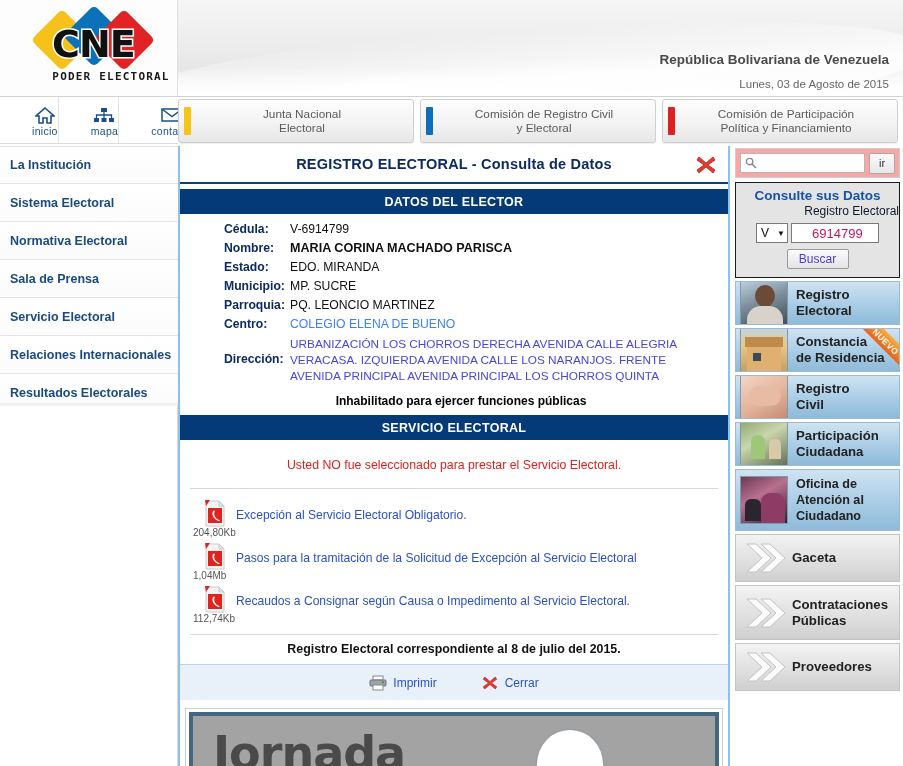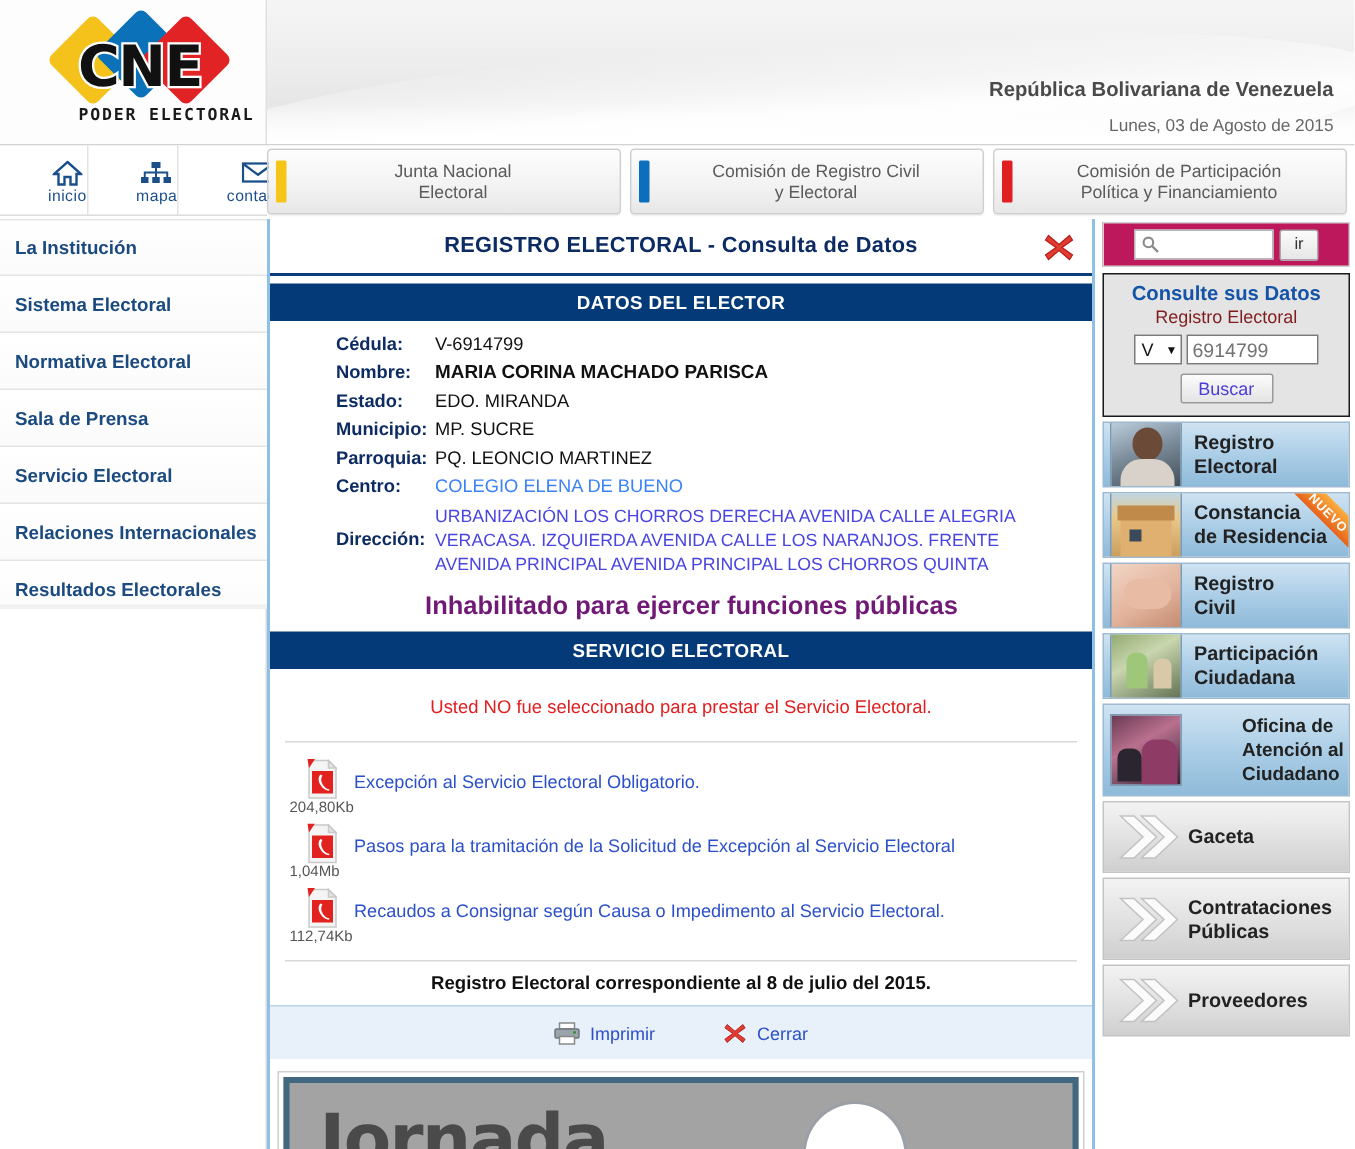--- a/index.html
+++ b/index.html
@@ -134,21 +134,21 @@
   .dlabel {
     width:74px; flex:0 0 74px; text-align:left; padding-left:8px;
     font-size:12.2px; font-weight:bold; color:#0d2b63;margin-left:36px;
   }
   .dval { font-size:12.2px; color:#111; }
   .dval.name { font-weight:bold; font-size:12.6px; }
   .dval.link { color:#3b82f6; }
   .dval.addr { color:#4A44E0; line-height:16px; font-size:11.8px; padding-right:12px; }
 
   .inhab {
-    text-align:center; font-size:17px; font-weight:bold; color:#701a75;
+    text-align:center; font-size:12px; font-weight:bold; color:#000000;
     padding:8px 0 7px 14px;
   }
 
   .notsel {
     text-align:center; color:#E02020; font-size:12.3px; padding:18px 0 16px 0;
   }
   .hr { height:1px; background:#d8d8d8; margin:0 10px; }
 
   .doc-list { padding:8px 0 4px 0; }
   .doc-row { position:relative; height:43px; }
@@ -181,22 +181,22 @@
   }
   .jornada .head {
     position:absolute; right:110px; top:12px; width:70px; height:62px;
     background:#fff; border:2px solid #9aa0a5;
     border-radius: 50% 50% 45% 45% / 58% 58% 42% 42%;
   }
 
   
   .rightbar { position:absolute; left:732px; top:146px; width:171px; height:620px; background:#fff; }
   .searchbox {
-    margin:2px 3px 0 3px; height:30px; background:#be185d; border:1px solid #cfcfcf;
-    display:flex; align-items:center; padding:0 20px; gap:4px;
+    margin:2px 3px 0 3px; height:30px; background:#fca5a5; border:1px solid #cfcfcf;
+    display:flex; align-items:center; padding:0 4px; gap:4px;
   }
   .search-input-wrap {
     flex:1; height:20px; background:#fff; border:1px solid #b6b6b6;
     display:flex; align-items:center; padding-left:4px;
   }
   .search-input-wrap input {
     border:none; outline:none; width:100%; height:16px; font-size:11px;
     font-family:"Liberation Sans", sans-serif; color:#333; background:transparent;
   }
   .ir-btn {
@@ -204,48 +204,48 @@
     background:linear-gradient(to bottom,#fbfbfb,#e6e6e6);
     font-size:11px; color:#333; display:flex; align-items:center; justify-content:center;
     cursor:pointer;
   }
 
   .consulta {
     margin:4px 3px 0 3px; border:1px solid #1a1a1a; background:#E4E4E4;
     padding:5px 0 8px 0; text-align:center;
   }
   .consulta-title { font-size:13.5px; font-weight:bold; color:#1453A8; }
-  .consulta-sub { font-size:12px; color:#7f1d1d; margin-top:1px; }
+  .consulta-sub { font-size:12px; color:#0f172a; margin-top:1px;text-align:right; }
   .consulta-form { margin-top:5px; display:flex; justify-content:center; gap:3px; }
   .sel-v {
     width:32px; height:20px; border:1px solid #7a7a7a; background:#fff;
     font-size:12px; display:flex; align-items:center; justify-content:space-between;
     padding:0 2px 0 4px; cursor:pointer; color:#111;
   }
   .sel-v .car { font-size:8px; }
   .ced-input {
     width:88px; height:20px; border:1px solid #7a7a7a; background:#fff;
-    font-size:13px; padding-left:3px; outline:none; color:#737373;
+    font-size:13px; padding-left:20px; outline:none; color:#be185d;
     font-family:"Liberation Sans", sans-serif;
   }
   .buscar-btn {
     margin:6px auto 0 auto; width:62px; height:20px;
     border:1px solid #9a9a9a; border-radius:2px;
     background:linear-gradient(to bottom,#fbfbfb,#e4e4e4);
     font-size:12px; color:#4B3BD8; display:flex; align-items:center; justify-content:center;
     cursor:pointer;
   }
 
   .rb-card {
     margin:3px 3px 0 3px; height:44px; position:relative; cursor:pointer;
     border:1px solid #9fb9cf; overflow:hidden;
     background: linear-gradient(to bottom,#CFE3F2 0%, #AFD0E8 45%, #8EBAD9 100%);
     display:flex; align-items:center;
   }
-  .rb-card.tall { height:62px;gap:32px; }
+  .rb-card.tall { height:62px; }
   .rb-thumb {
     width:48px; height:48px; margin-left:4px; flex:0 0 48px;
     border:1px solid #7e9ab0; background:#ddd; overflow:hidden; position:relative;
   }
   .rb-label {
     margin-left:8px; font-size:13.2px; font-weight:bold; color:#222; line-height:16px;
   }
   .ribbon {
     position:absolute; right:-26px; top:5px; width:78px; height:15px;
     background: linear-gradient(to bottom,#FBAE3C,#E8621A);

